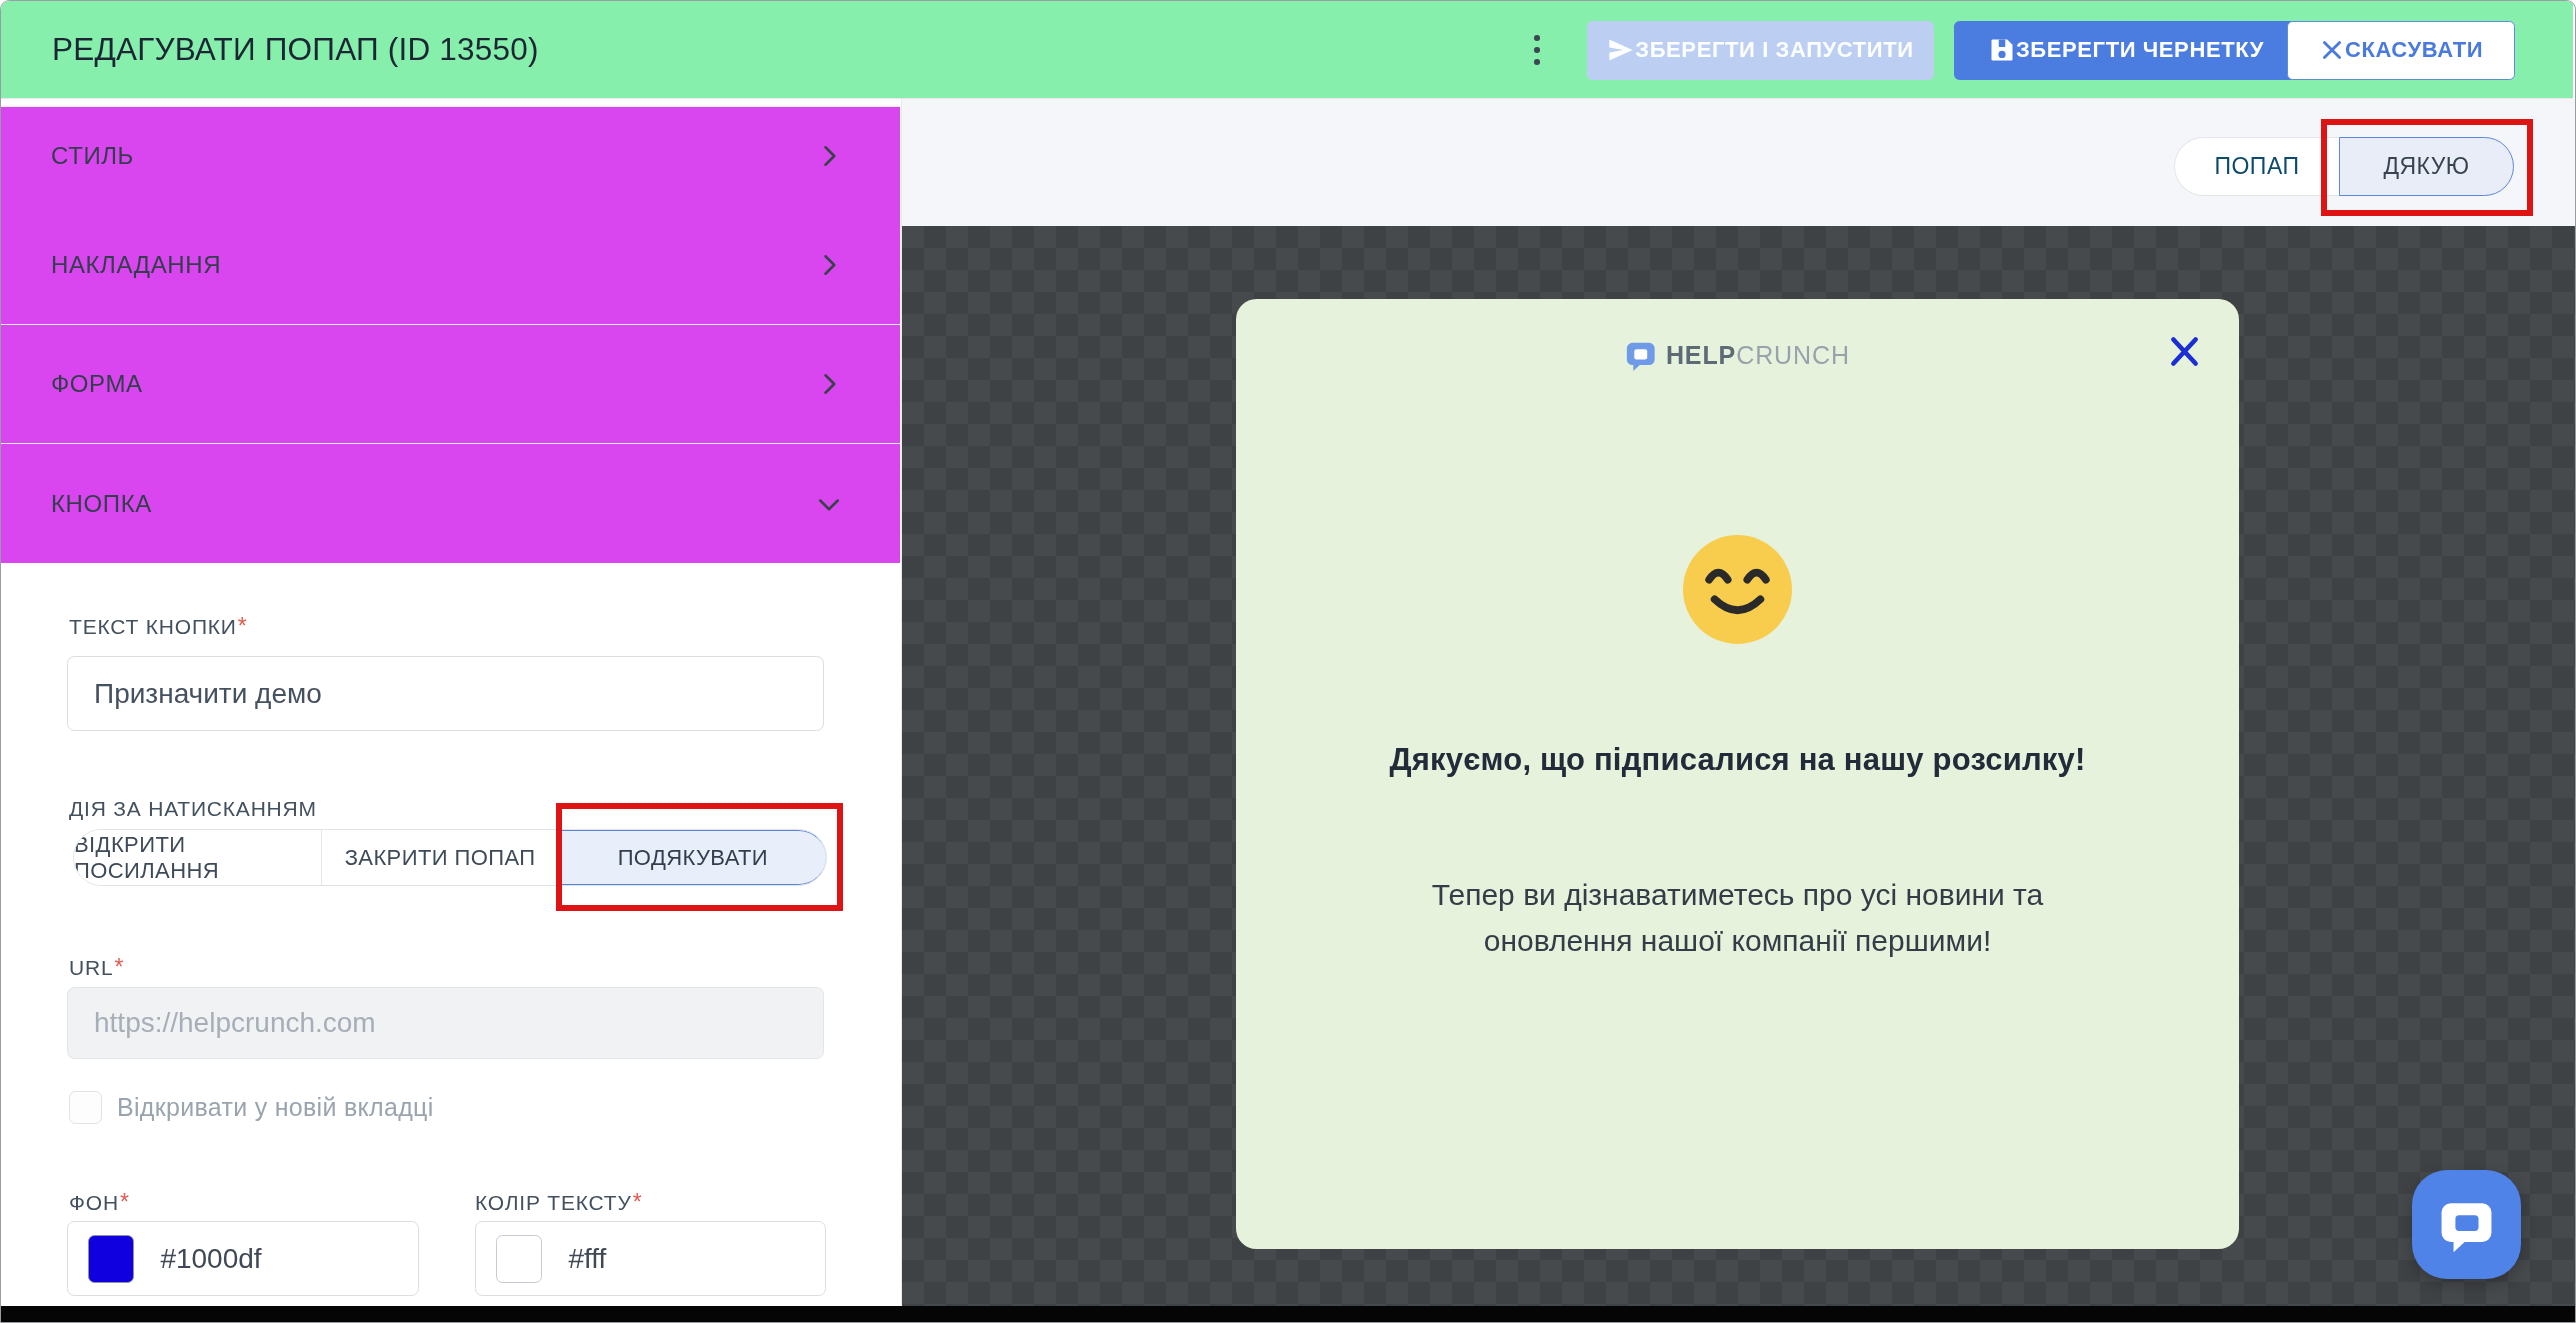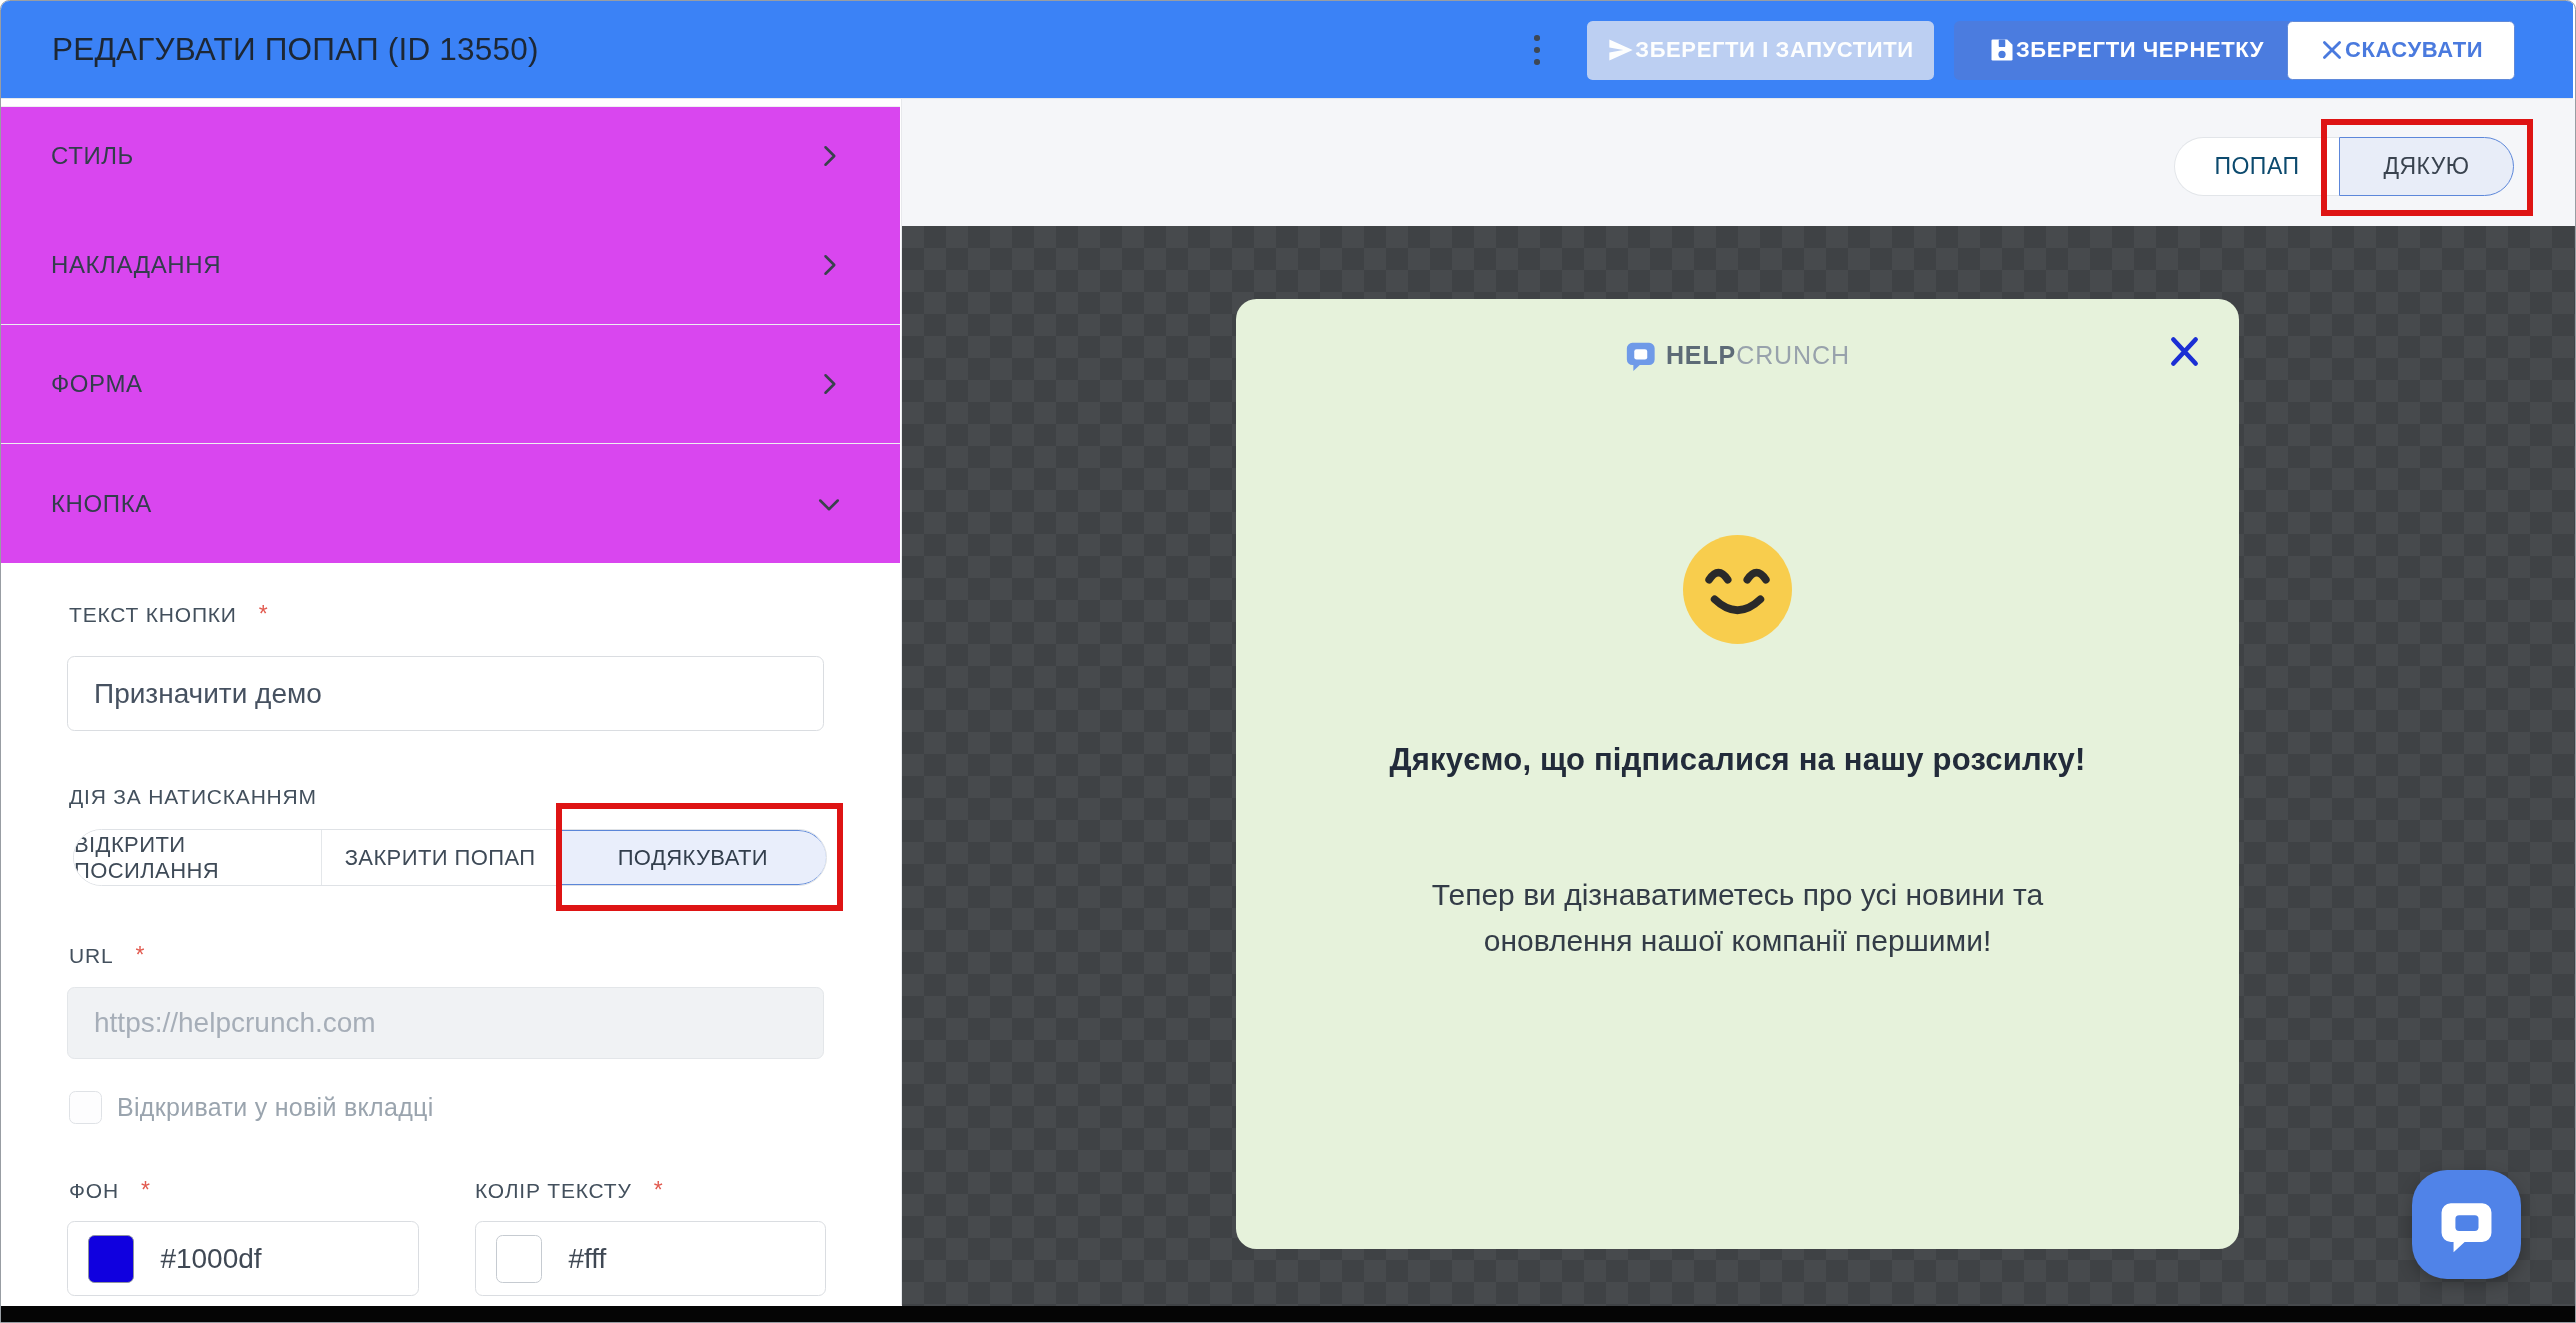--- a/index.html
+++ b/index.html
@@ -1,41 +1,41 @@
 <!DOCTYPE html>
 <html style="font-size:15px"><head>
 <meta charset="utf-8">
 <style>
   * { margin:0; padding:0; box-sizing:border-box; }
   html,body { width:2576px; height:1323px; }
   body { font-family:"Liberation Sans", sans-serif; background:#fff; position:relative; overflow:hidden; }
   #app { position:absolute; left:0; top:0; width:2576px; height:1323px; border:1.9px solid #989da3; border-radius:9.3px 9.3px 0 0; overflow:hidden; background:#fff; }
 
   
-  .header { position:absolute; left:0; top:0; width:2572px; height:98px; background:#3b82f6; border-bottom:1.9px solid #e7e9ec; z-index:30; }
+  .header { position:absolute; left:0; top:0; width:2572px; height:98px; background:#86efac; border-bottom:1.9px solid #e7e9ec; z-index:30; }
   .page-title { position:absolute; left:51px; top:0; height:96px; display:flex; align-items:center; font-size:31.5px; color:#1d2734; letter-spacing:0.2px; }
   .kebab { position:absolute; left:1524px; top:25px; width:24px; height:48px; display:flex; flex-direction:column; align-items:center; justify-content:center; gap:6.5px; cursor:pointer; }
   .kebab .dot { width:5.6px; height:5.6px; border-radius:50%; background:#3d4754; }
   .hbtn { position:absolute; top:19.5px; height:59px; border-radius:5.6px; display:flex; align-items:center; justify-content:center; font-size:22px; font-weight:bold; letter-spacing:0.6px; cursor:pointer; border:none; }
   .btn-launch { left:1586px; width:347px; background:#bccff2; color:#fdfefe; }
   .btn-draft  { left:1953px; width:344px; background:#4b7cdf; color:#ffffff; }
   .btn-cancel { left:2286px; width:228px; background:#ffffff; border:1.9px solid #5f89da; color:#4a7ade; }
   .hbtn svg { flex:0 0 auto; }
 
   
   .sidebar { position:absolute; left:0; top:98px; width:901px; height:1206px; background:#fff; border-right:1.9px solid #e7e9ec; z-index:20; }
   .section { position:absolute; left:0; width:899px; border-bottom:1.9px solid #edeff1; background:#d946ef; }
   .section .sec-label { position:absolute; left:50px; top:50%; transform:translateY(-50%); font-size:24px; color:#323e4b; letter-spacing:0.6px; }
   .section .chev { position:absolute; right:57px; top:50%; transform:translateY(-50%); width:28px; height:28px; }
   .sec-0 { top:6.5px;   height:101px; border-top:1.9px solid #edeff1; }
   .sec-1 { top:107px; height:119px; }
   .sec-2 { top:226px; height:119px; }
   .sec-3 { top:345px; height:119px; border-bottom:none; }
 
-  .form-label { position:absolute; font-size:21px; color:#43505d; letter-spacing:0.8px; display:flex; gap:22px; }
+  .form-label { position:absolute; font-size:21px; color:#43505d; letter-spacing:0.8px; display:flex; gap:1px;margin-top:12px; }
   .req { color:#e25b50; font-size:23px; line-height:1; }
   .text-input { position:absolute; left:66px; width:757px; height:75px; border:1.9px solid #dadde1; border-radius:7.4px; font-family:inherit; font-size:28px; color:#465160; padding:0 26px; background:#fff; outline:none; }
   .url-input { background:#f0f2f4; border:1.9px solid #e3e6e9; color:#a6aeb8; }
   .url-input::placeholder { color:#a6aeb8; opacity:1; }
 
   .seg-group { position:absolute; left:72px; top:730px; width:754px; height:57px; border:1.9px solid #dfe2e6; border-radius:29px; background:#fff; display:flex; overflow:hidden; }
   .seg-btn { flex:1 1 auto; display:flex; align-items:center; justify-content:center; font-size:22px; color:#3e4a57; letter-spacing:0.4px; cursor:pointer; border-right:1.9px solid #e4e7ea; background:#fff; }
   .seg-btn:last-child { border-right:none; }
   .seg-selected { background:#e9eefb; border:1.9px solid #5b86d8; border-radius:0 29px 29px 0; color:#323e4c; }
 

